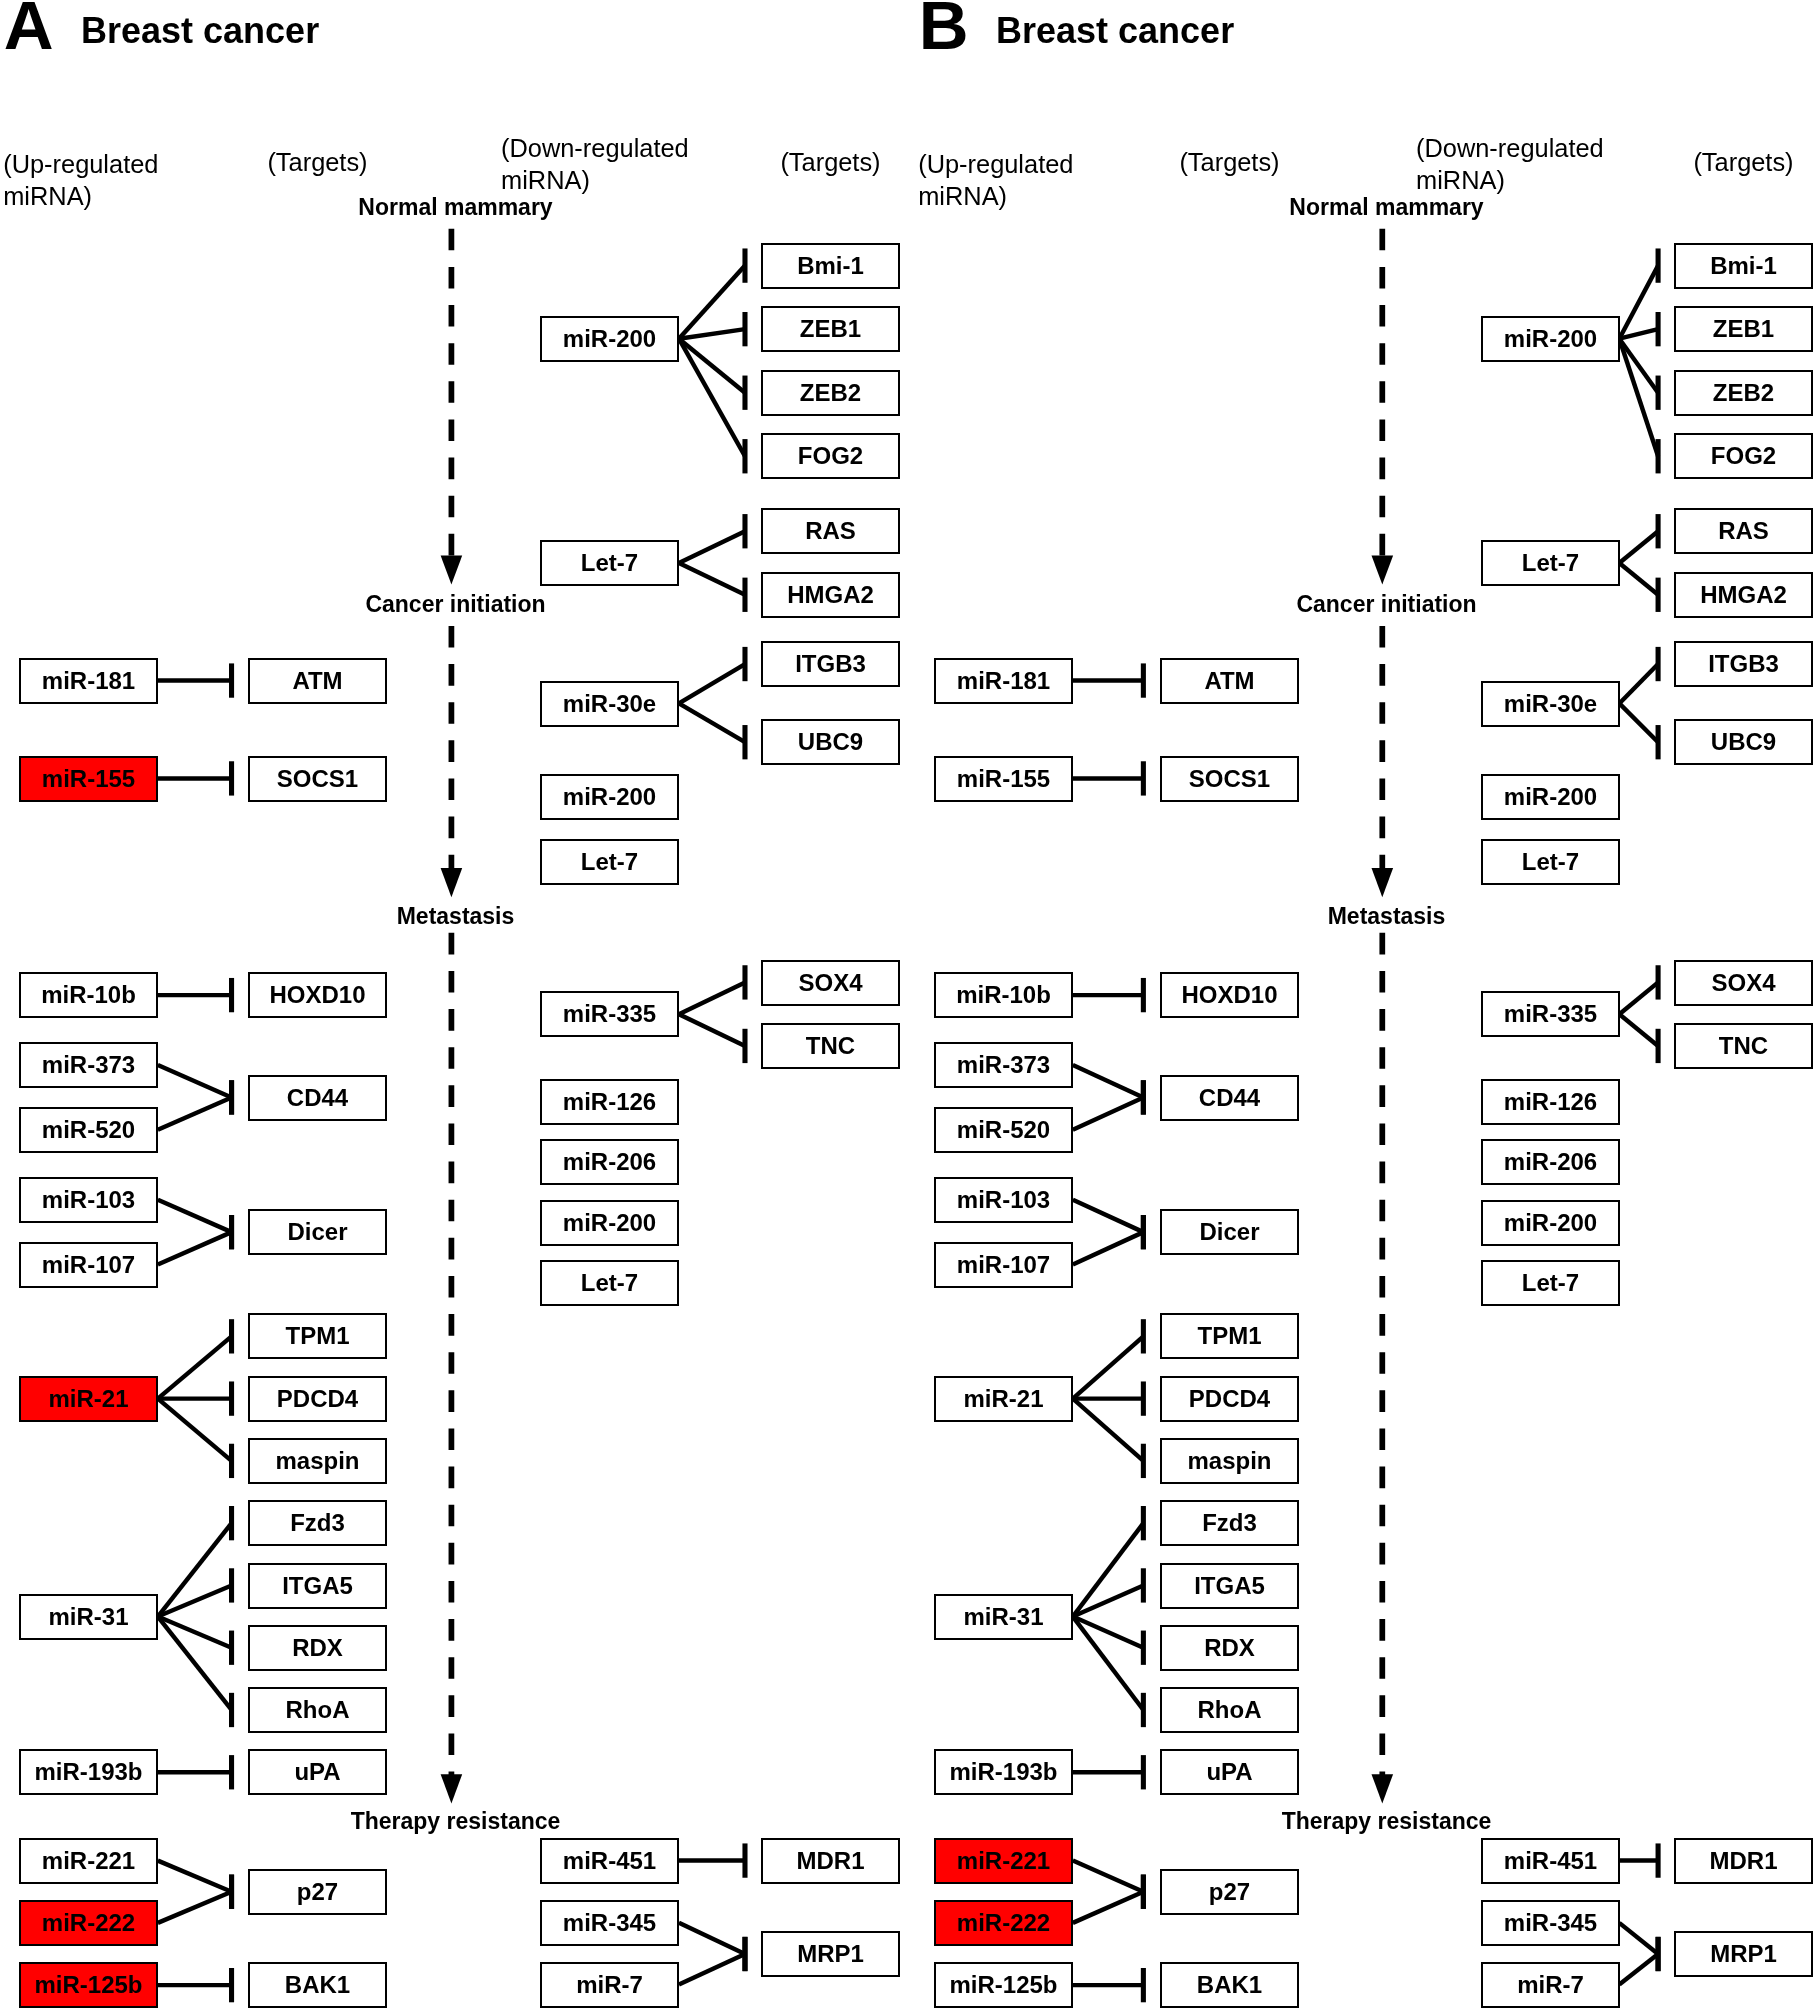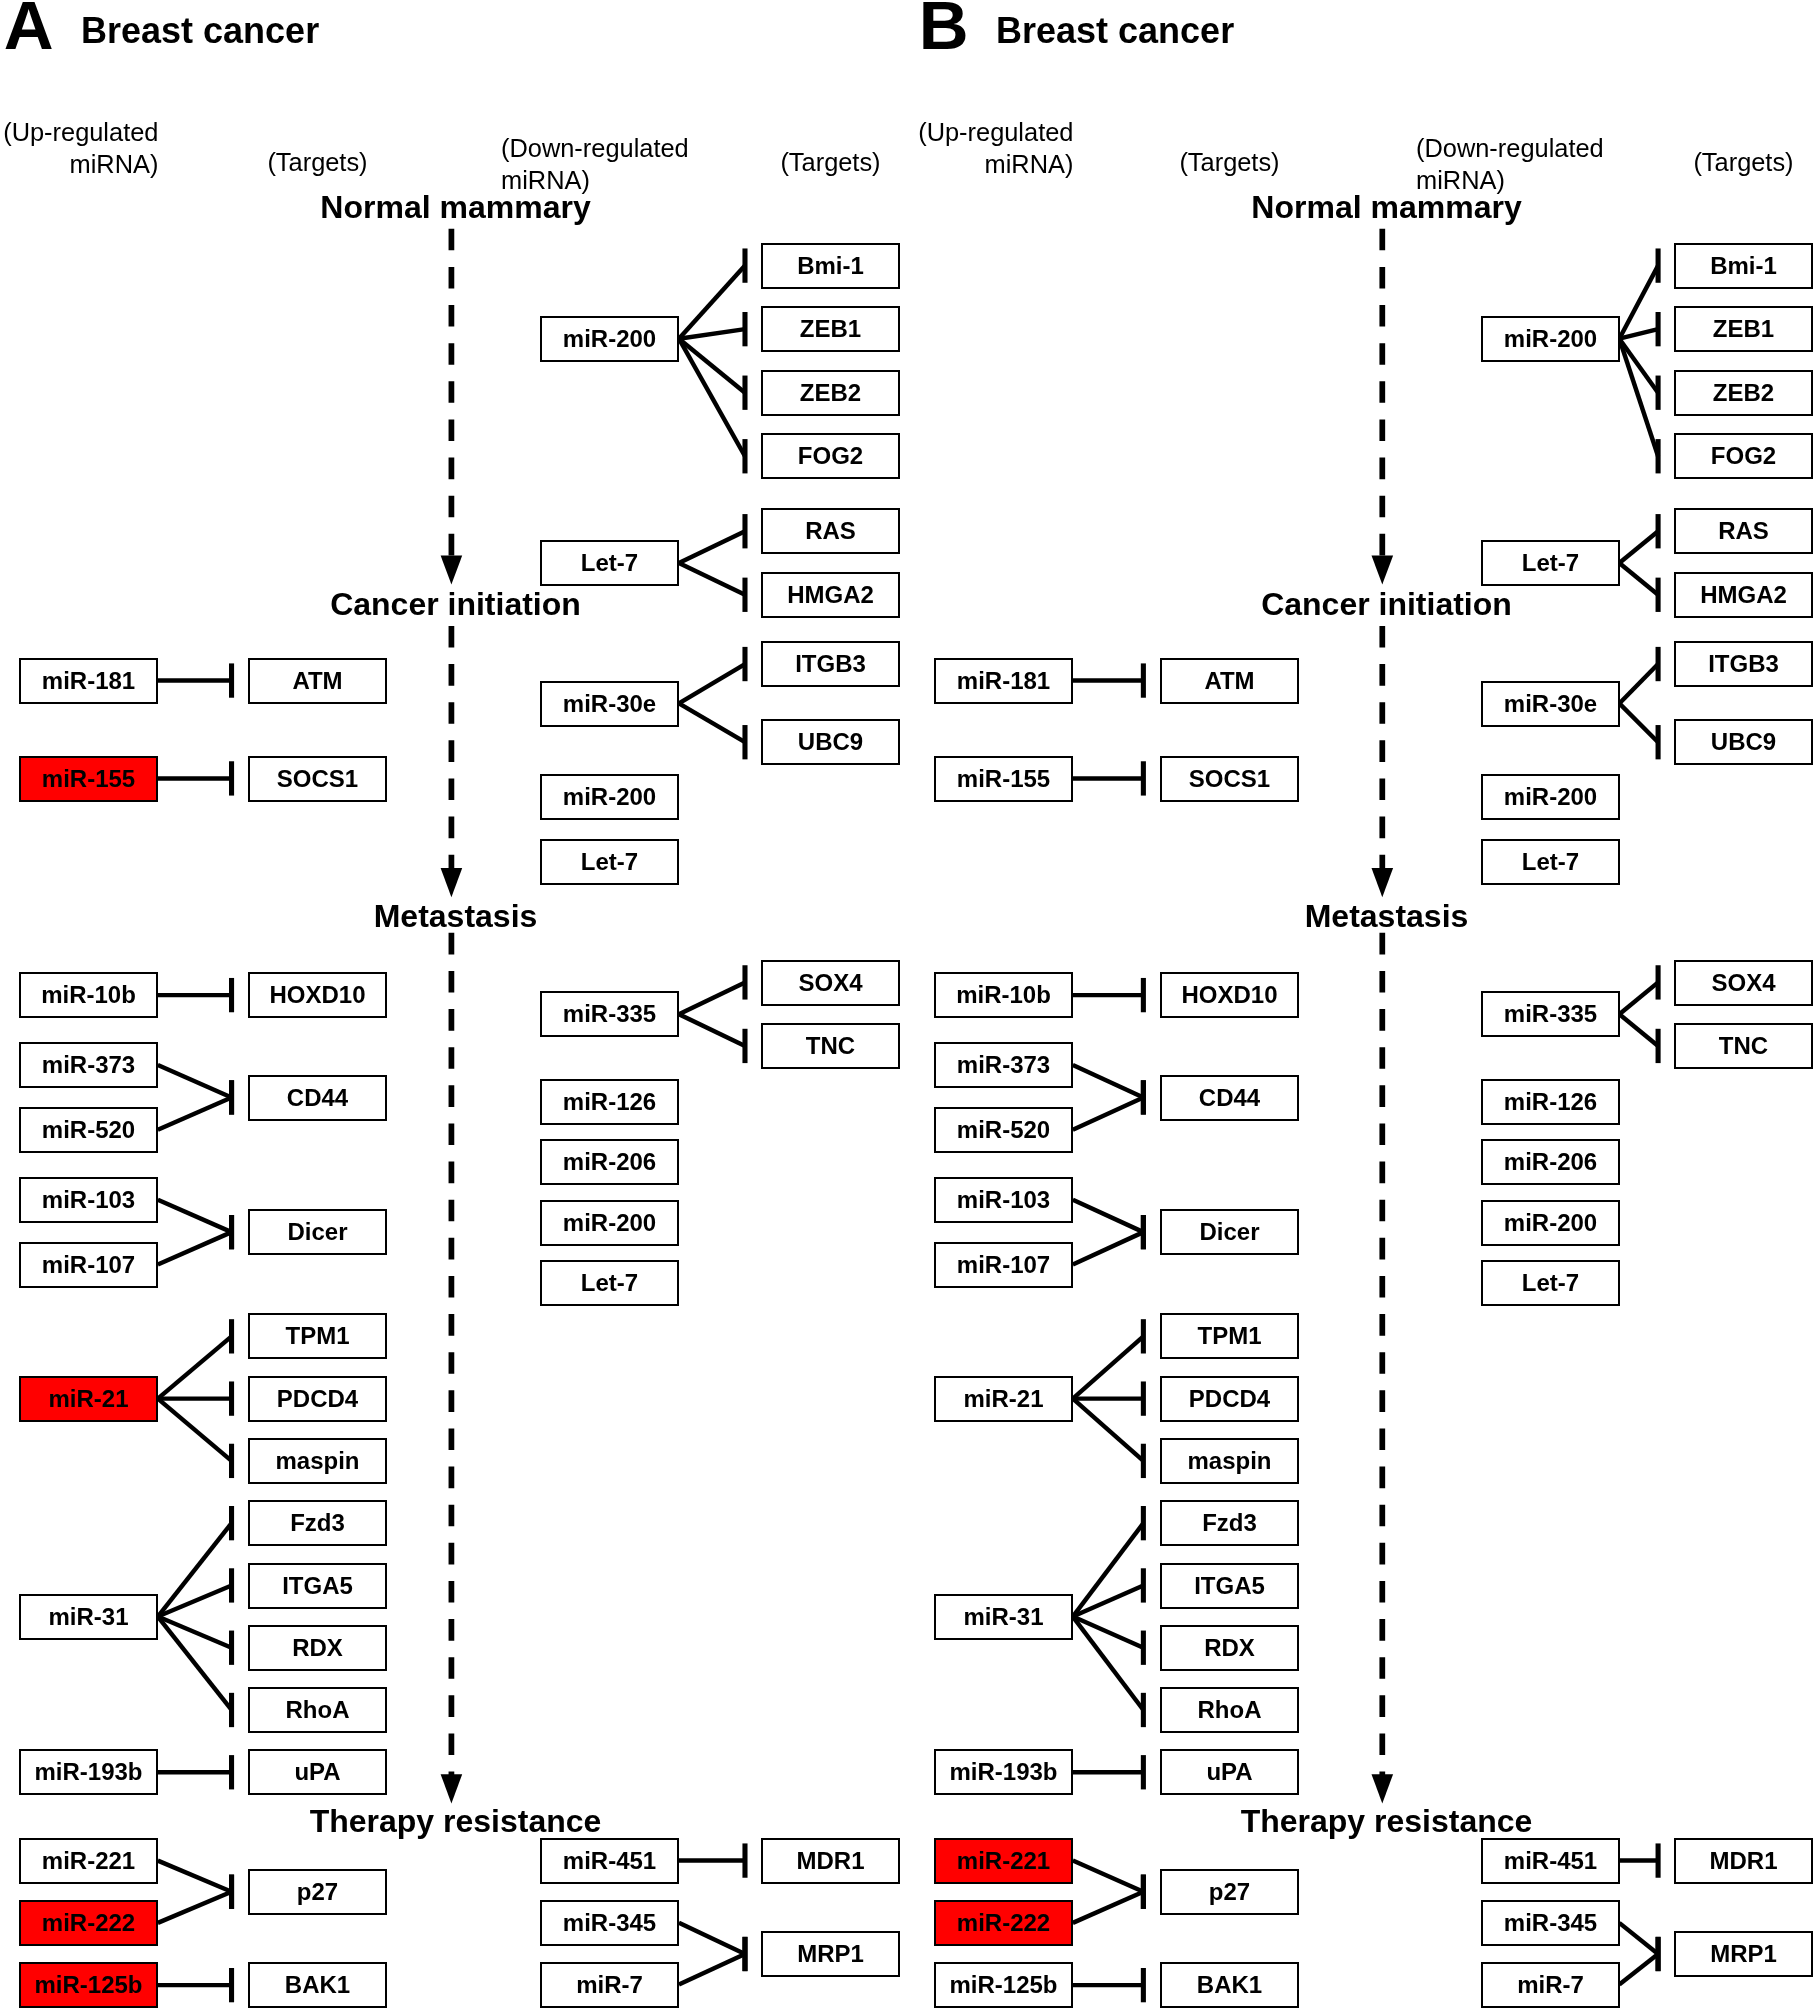--- a/index.html
+++ b/index.html
@@ -3,28 +3,28 @@
 <meta charset="utf-8">
 <style>
   html,body{margin:0;padding:0;background:#ffffff;}
   .canvas{position:relative;width:1821px;height:2015px;background:#ffffff;overflow:hidden;
           font-family:"Liberation Sans",sans-serif;color:#000;}
   .panel{position:absolute;top:0;width:906px;height:2015px;}
   .wires{position:absolute;left:0;top:0;}
   .panel-letter{position:absolute;left:3.8px;top:-9px;font-size:69px;font-weight:700;line-height:69px;}
   .panel-name{position:absolute;left:81px;top:10.2px;font-size:36px;font-weight:700;}
   .hdr{position:absolute;font-size:25.4px;line-height:32px;font-weight:400;}
-  .hdr-up{left:3.2px;top:116px;text-align:right;}
+  .hdr-up{left:3.2px;top:148px;}
   .hdr-down{left:501px;top:132px;}
   .hdr-tl,.hdr-tr{top:146px;width:191px;text-align:center;}
   .box{position:absolute;width:139px;height:46px;box-sizing:border-box;border:2.5px solid #000;
        background:#fff;display:flex;align-items:center;justify-content:center;
        font-size:24px;font-weight:700;white-space:nowrap;}
   .box.red{background:#ff0000;}
-  .stage-label{position:absolute;width:407px;text-align:center;font-size:32px;font-weight:700;line-height:34px;}
+  .stage-label{position:absolute;width:407px;text-align:center;font-size:23px;font-weight:700;line-height:34px;}
 </style>
 </head>
 <body>
 
 <div class="canvas">
 
   <div class="panel" style="left: 0px;">
       <svg width="906" height="2015" class="wires" viewBox="0 0 1425 3171">
         <line x1="710" y1="360" x2="710" y2="880" stroke="#000000" stroke-width="9" stroke-dasharray="34 26"></line>
         <polygon points="693,874 727,874 710,920" fill="#000000"></polygon>

